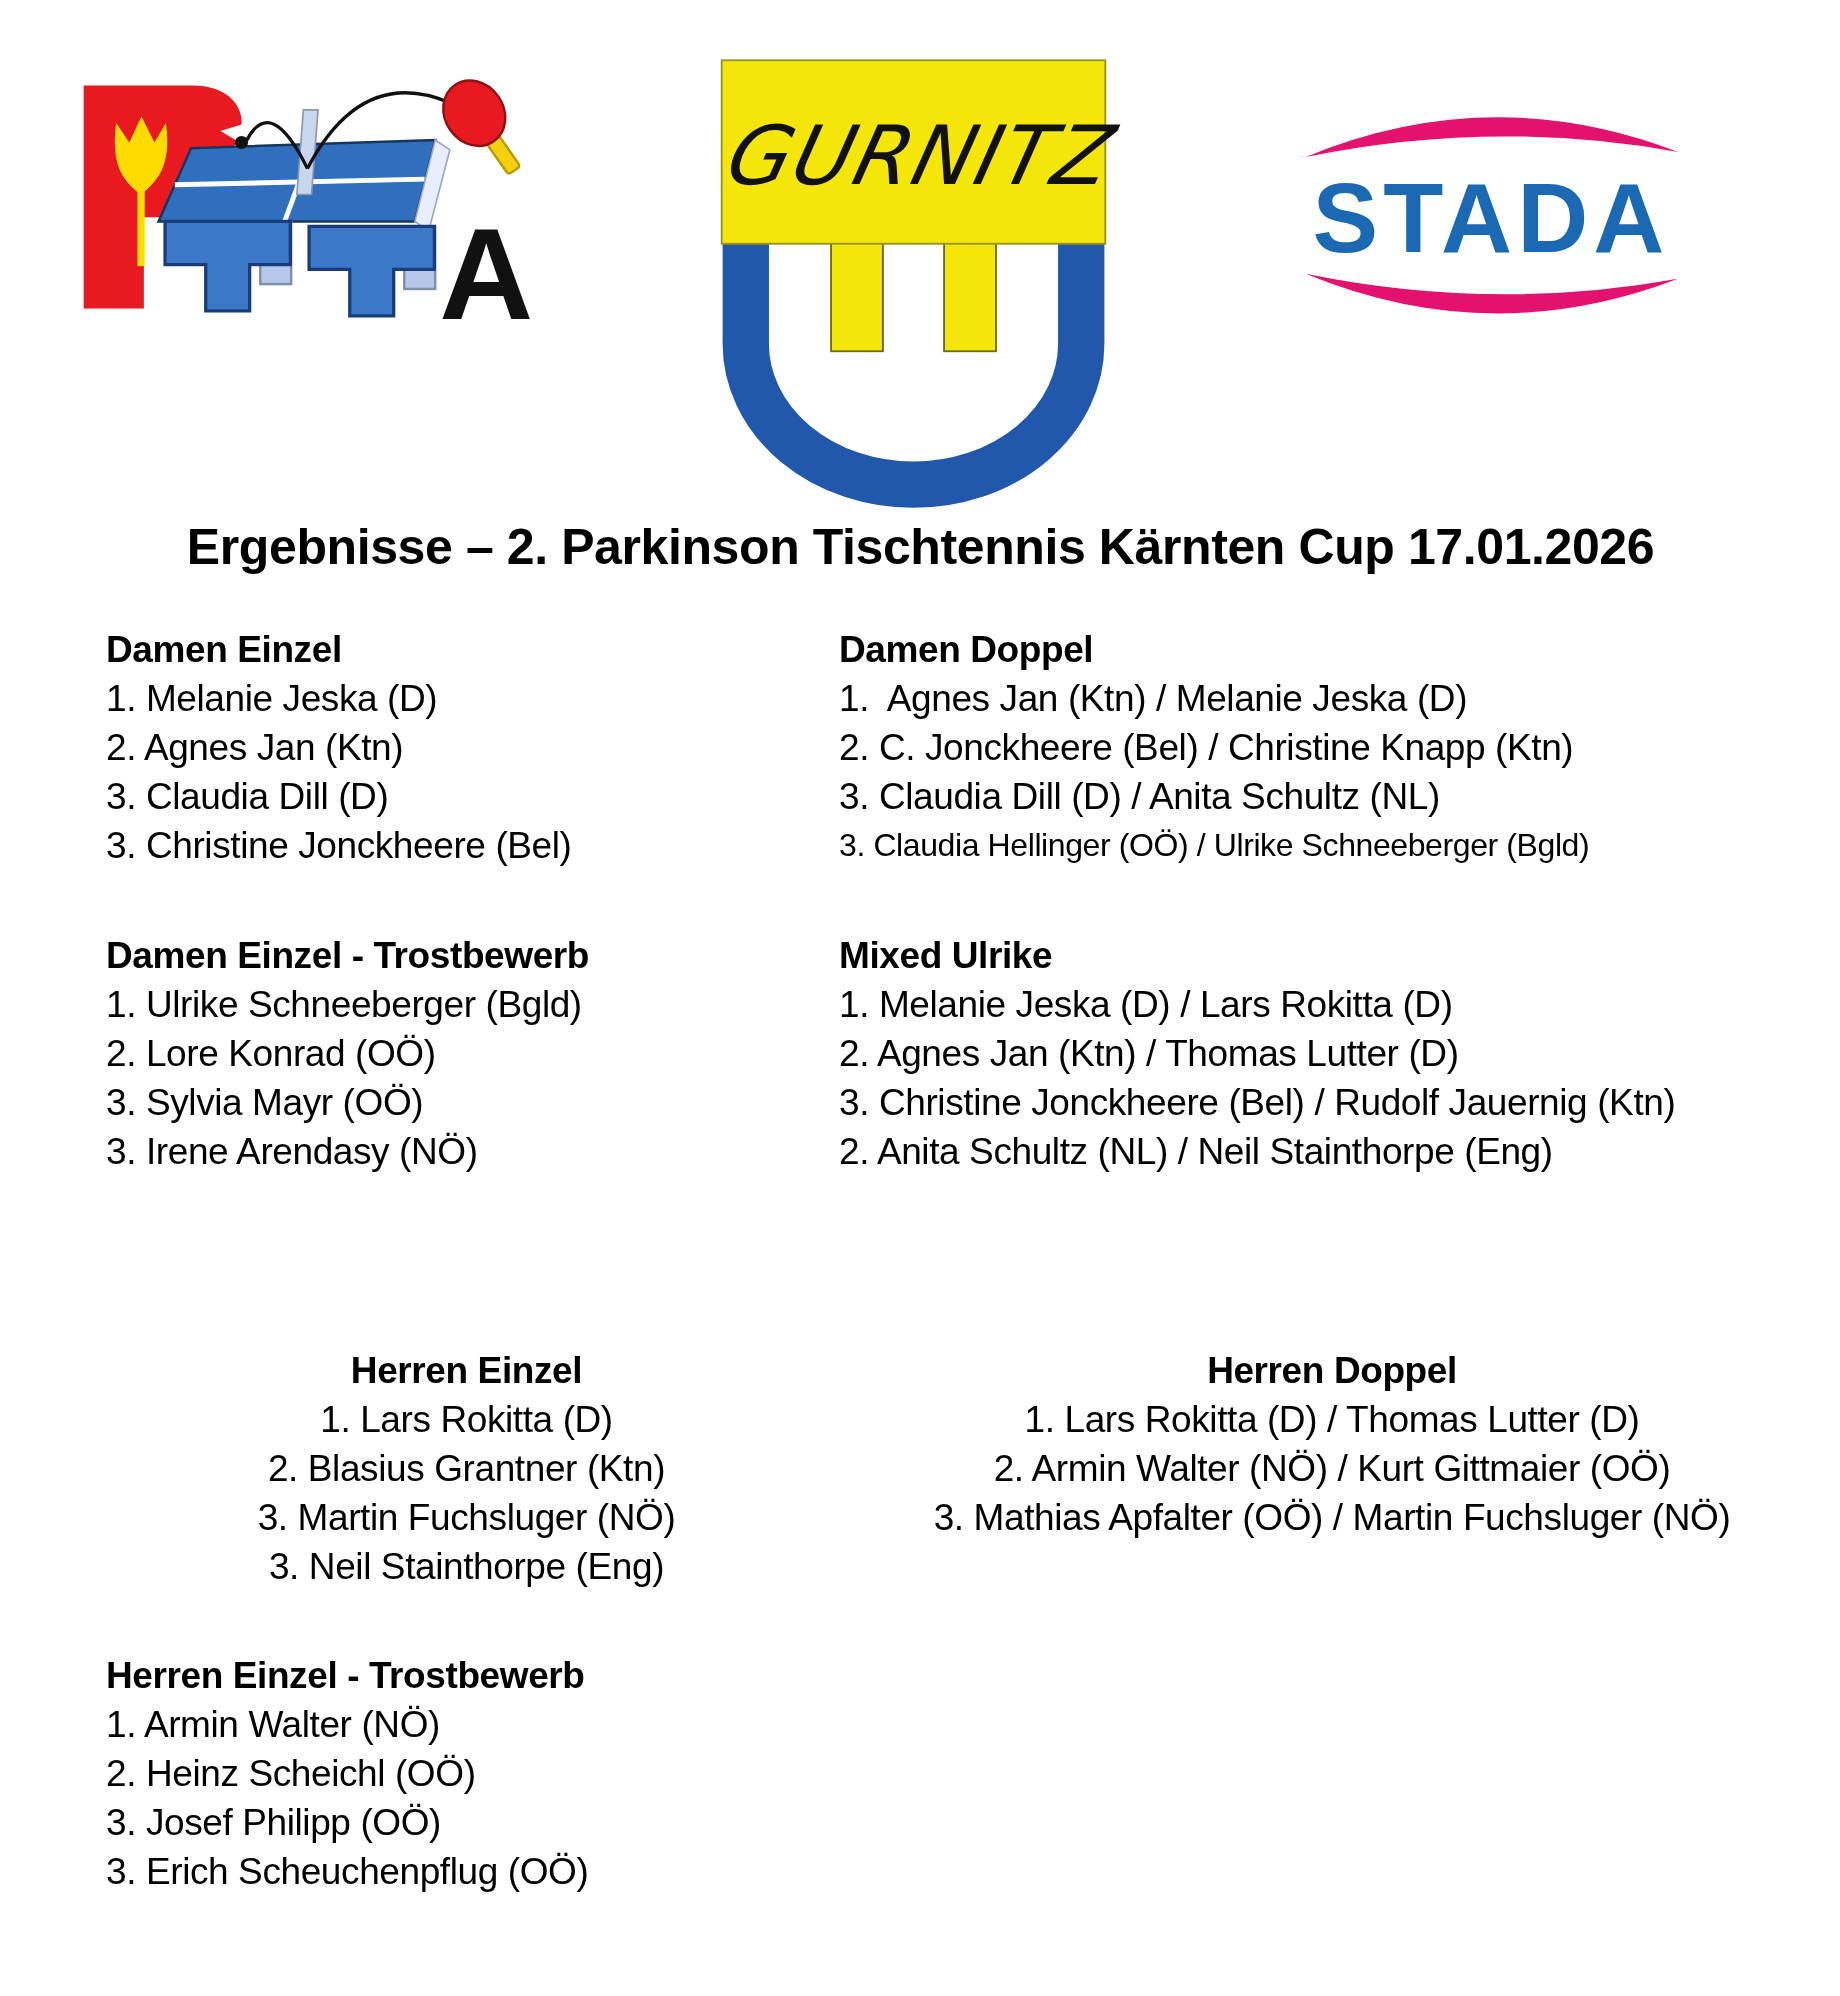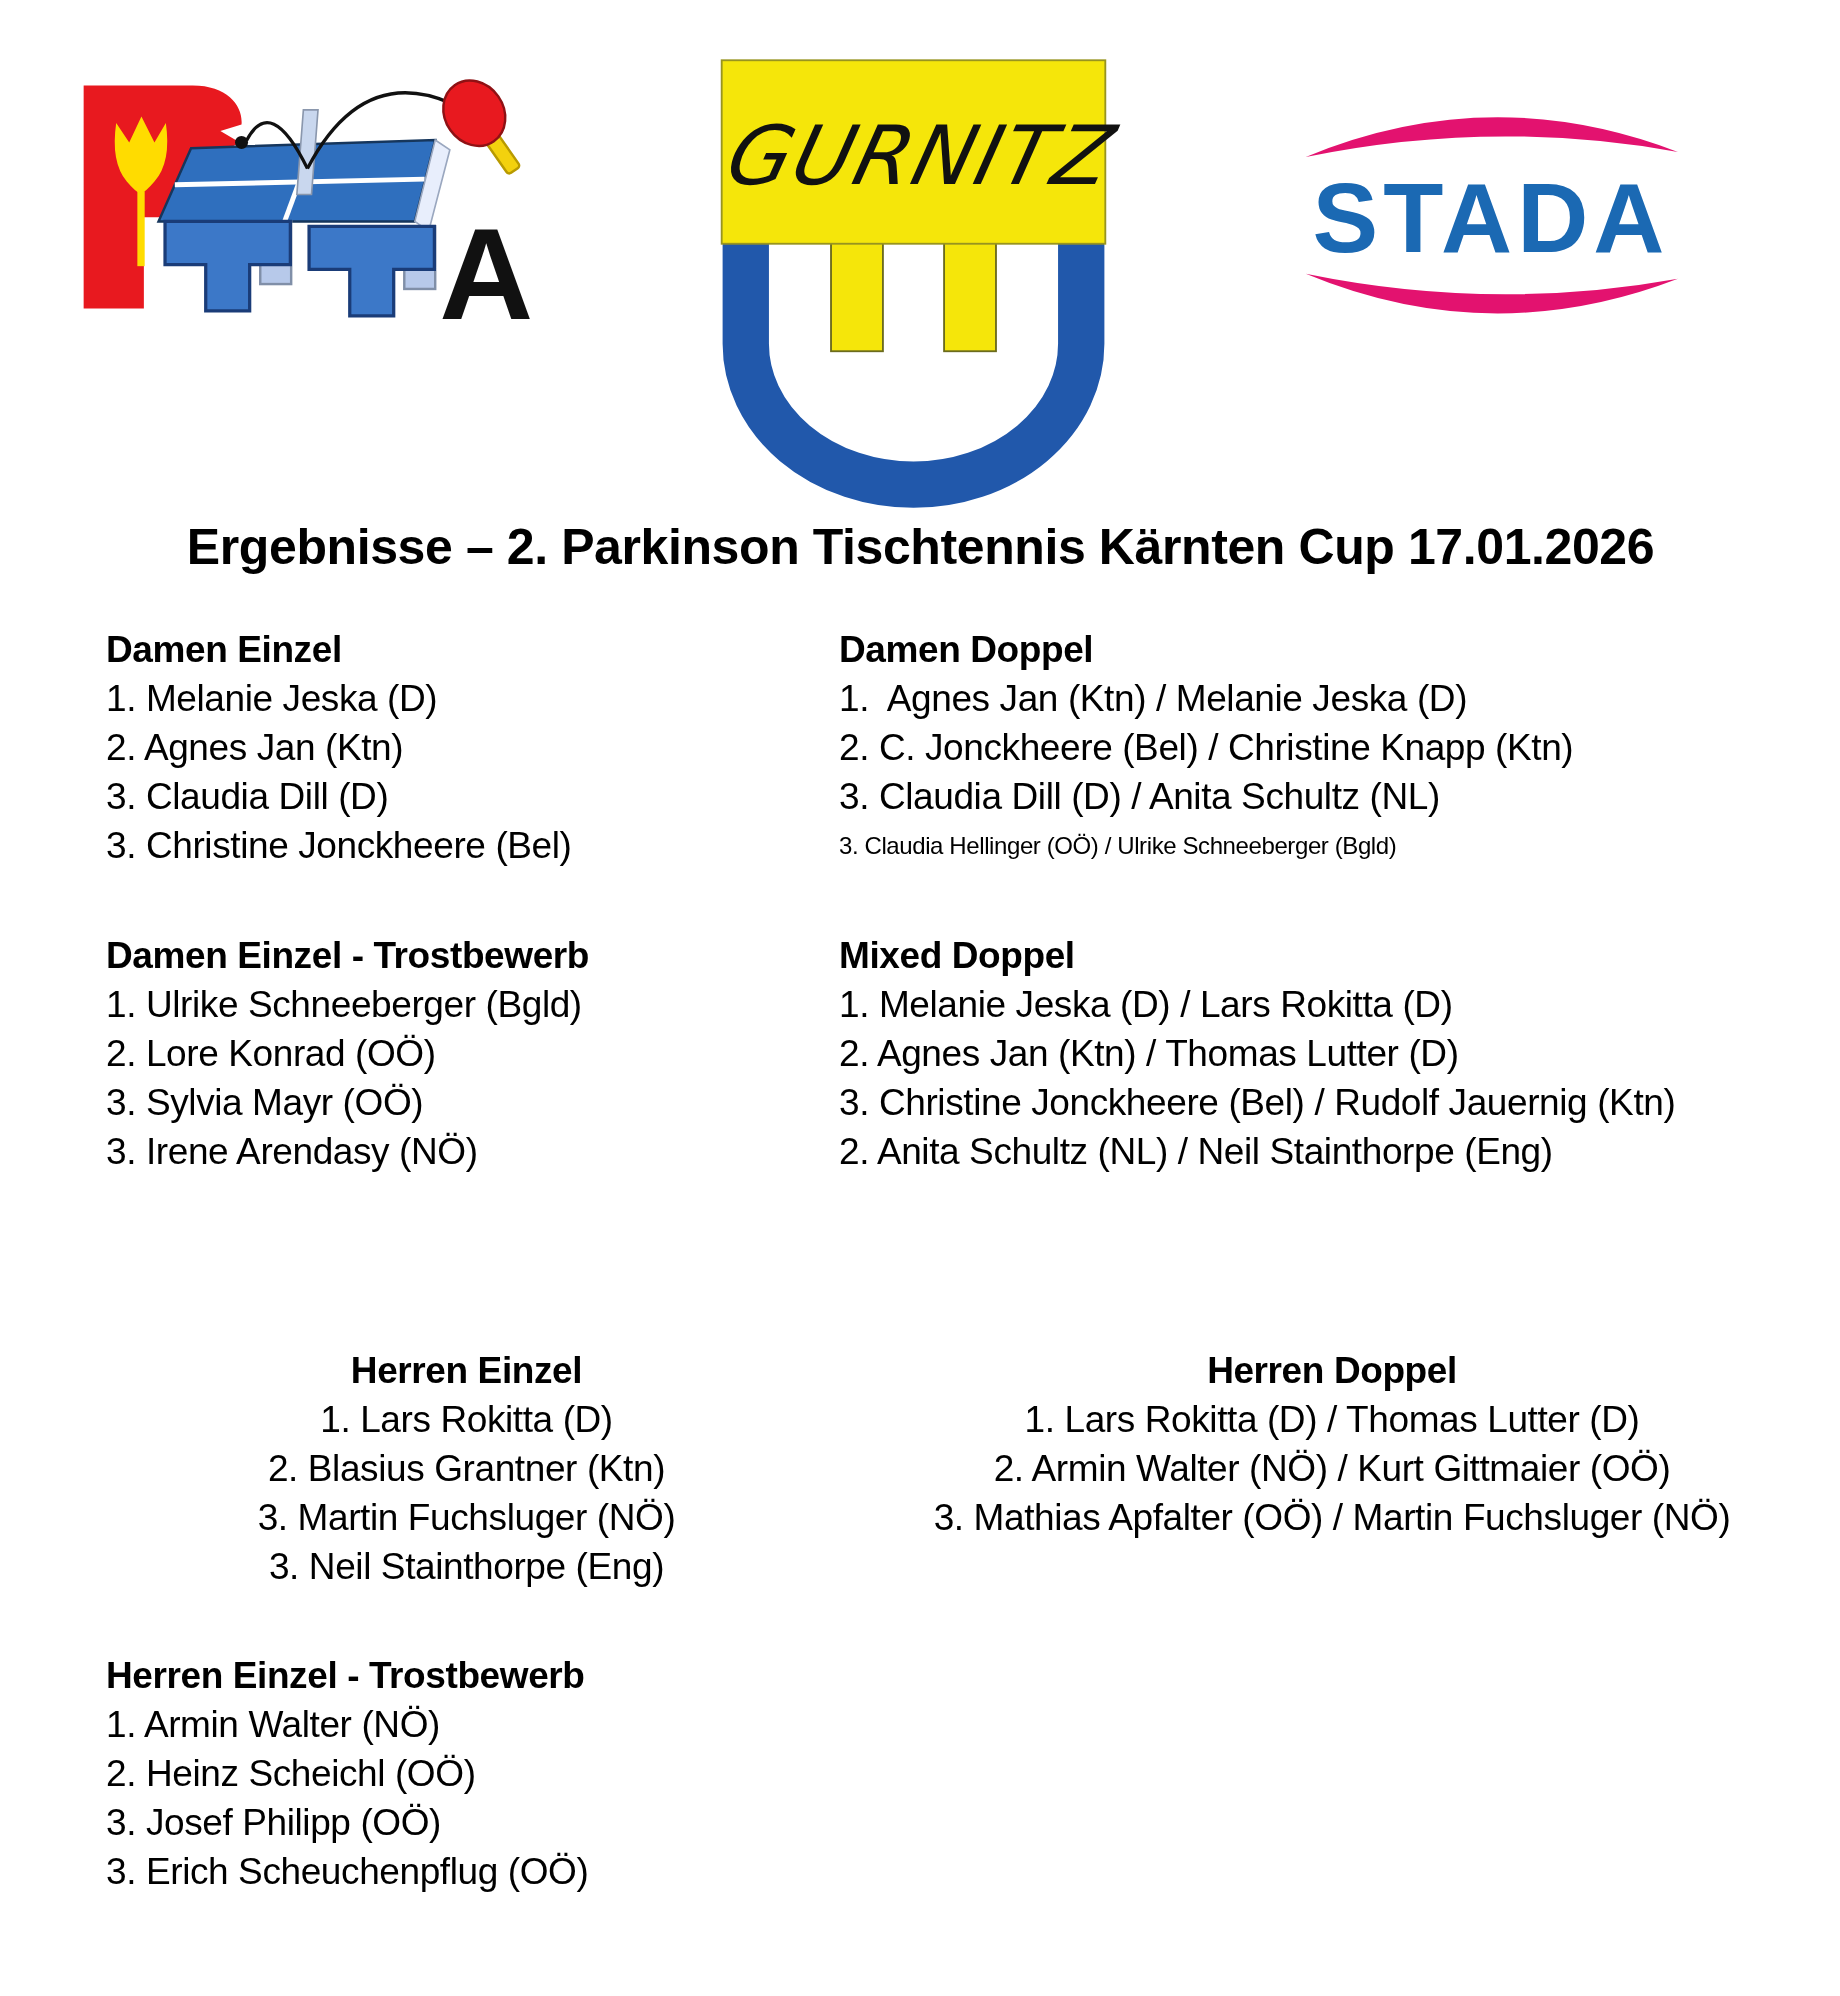--- a/index.html
+++ b/index.html
@@ -59,21 +59,21 @@
     padding: 0;
     list-style: none;
   }
   .entry {
     font-size: 37px;
     line-height: 49px;
     letter-spacing: -0.4px;
     white-space: pre-wrap;
   }
   .entry.small {
-    font-size: 24px;
+    font-size: 32px;
   }
 </style>
 </head>
 <body>
 
 <div class="page">
 
   <svg class="logo logo-ptta" viewBox="0 0 580 310" xmlns="http://www.w3.org/2000/svg">
 
     <path d="M18 18 H152 C196 18 214 44 212 66 L186 74 L210 88 L188 100 L212 114 L190 128
@@ -170,21 +170,21 @@
       <section class="result-section row-0">
         <h2 class="section-title">Damen Doppel</h2>
         <ul class="entries">
           <li class="entry">1.  Agnes Jan (Ktn) / Melanie Jeska (D)</li>
           <li class="entry">2. C. Jonckheere (Bel) / Christine Knapp (Ktn)</li>
           <li class="entry">3. Claudia Dill (D) / Anita Schultz (NL)</li>
           <li class="entry small">3. Claudia Hellinger (OÖ) / Ulrike Schneeberger (Bgld)</li>
         </ul>
       </section>
       <section class="result-section row-1">
-        <h2 class="section-title">Mixed Doppel</h2>
+        <h2 class="section-title">Mixed Ulrike</h2>
         <ul class="entries">
           <li class="entry">1. Melanie Jeska (D) / Lars Rokitta (D)</li>
           <li class="entry">2. Agnes Jan (Ktn) / Thomas Lutter (D)</li>
           <li class="entry">3. Christine Jonckheere (Bel) / Rudolf Jauernig (Ktn)</li>
           <li class="entry">2. Anita Schultz (NL) / Neil Stainthorpe (Eng)</li>
         </ul>
       </section>
       <section class="result-section row-2">
         <h2 class="section-title">Herren Doppel</h2>
         <ul class="entries">

